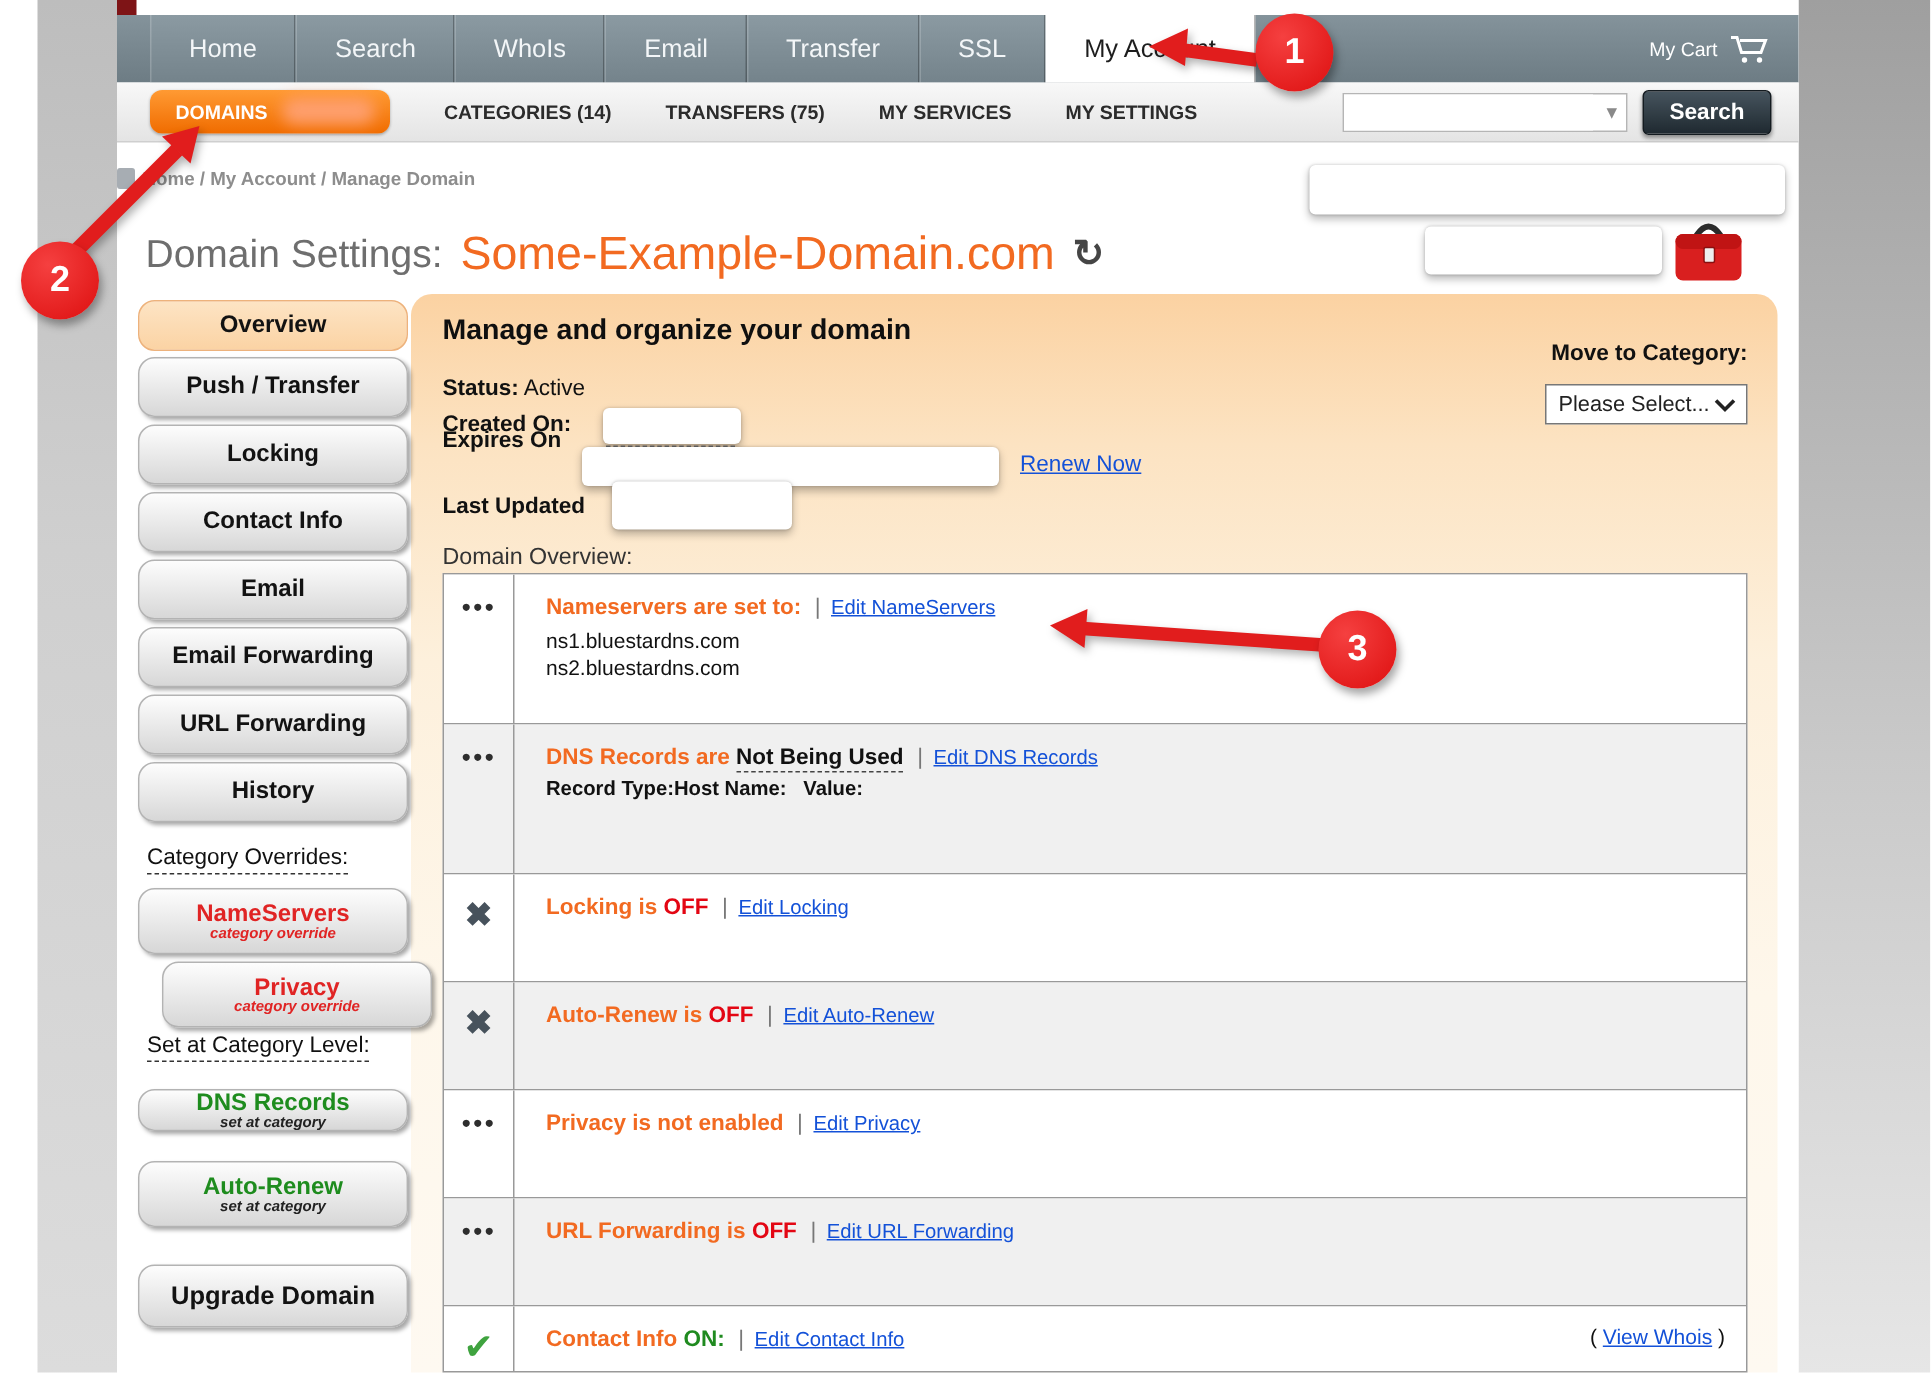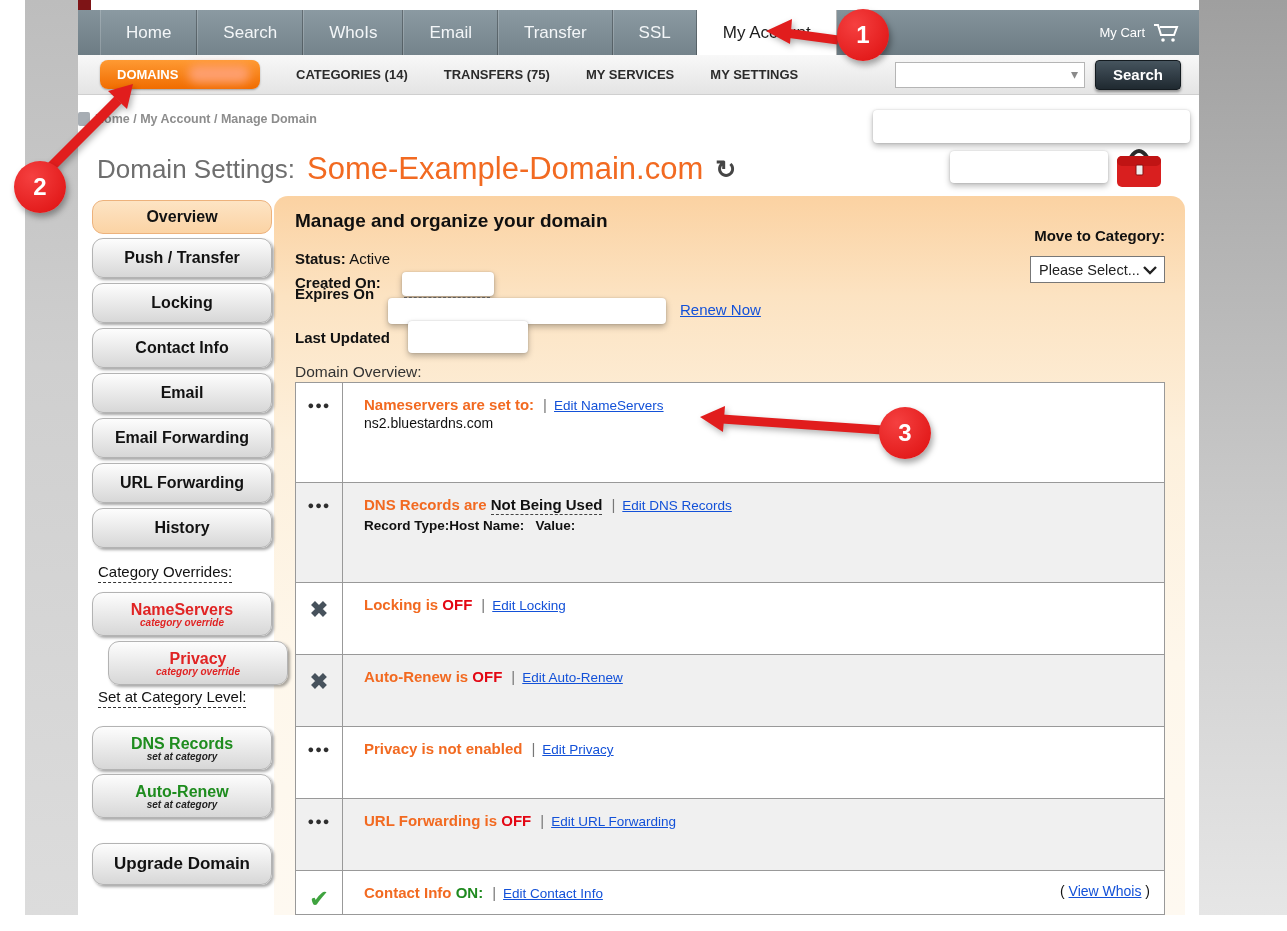--- a/index.html
+++ b/index.html
@@ -208,21 +208,21 @@
       <span class="red-txt">NameServers</span>
       <span class="sub red-sub">category override</span>
       </div>
     <div class="side-btn" style="top:641px;height:44px;margin-left:16px;">
       <span class="red-txt">Privacy</span>
       <span class="sub red-sub">category override</span>
       </div>
 
     <div class="side-label" style="top:688px;">
       <span>Set at Category Level:</span></div>
-    <div class="side-btn" style="top:726px;height:44px;">
+    <div class="side-btn" style="top:726px;height:28px;">
       <span class="green-txt">DNS Records</span>
       <span class="sub dark-sub">set at category</span>
       </div>
     <div class="side-btn" style="top:774px;height:44px;">
       <span class="green-txt">Auto-Renew</span>
       <span class="sub dark-sub">set at category</span>
       </div>
 
     <div class="side-btn" style="top:843px;height:42px;font-size:17px;">
       <span>Upgrade Domain</span>
@@ -253,20 +253,21 @@
         </svg>
     </div>
 
     <div class="ovtable">
       <div class="row" style="height:100px;">
         <div class="icell">
             <span class="dots">●●●</span>
           </div>
         <div class="ccell">
           <div class="rtitle"><span>Nameservers are set to:</span><span class="sep">|</span><a class="elink">Edit NameServers</a></div>
+          <div class="nsline">ns1.bluestardns.com</div>
           <div class="nsline" style="margin-top:2px;">ns2.bluestardns.com</div>
         </div>
       </div>
       <div class="row alt" style="height:100px;">
         <div class="icell">
             <span class="dots">●●●</span>
           </div>
         <div class="ccell">
           <div class="rtitle"><span>DNS Records are</span> <span class="blk">Not Being Used</span><span class="sep">|</span><a class="elink">Edit DNS Records</a></div>
           <div class="recline">Record Type:Host Name:   Value:</div>

